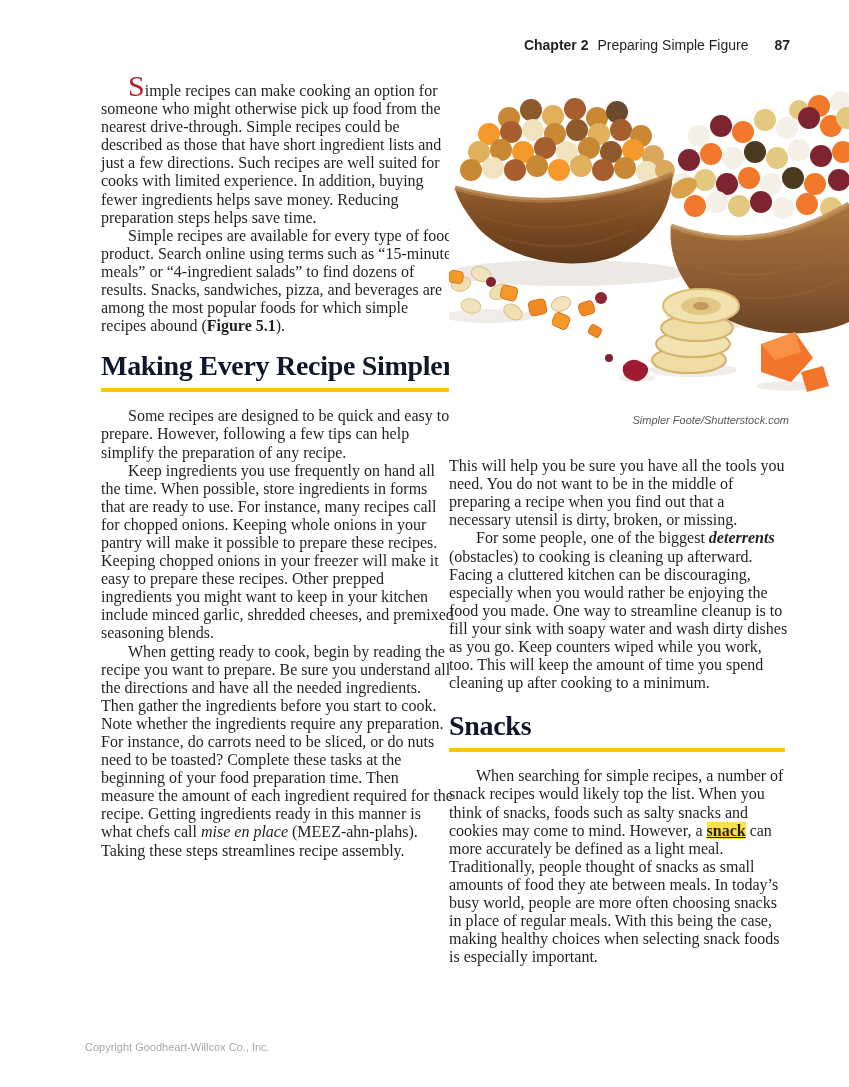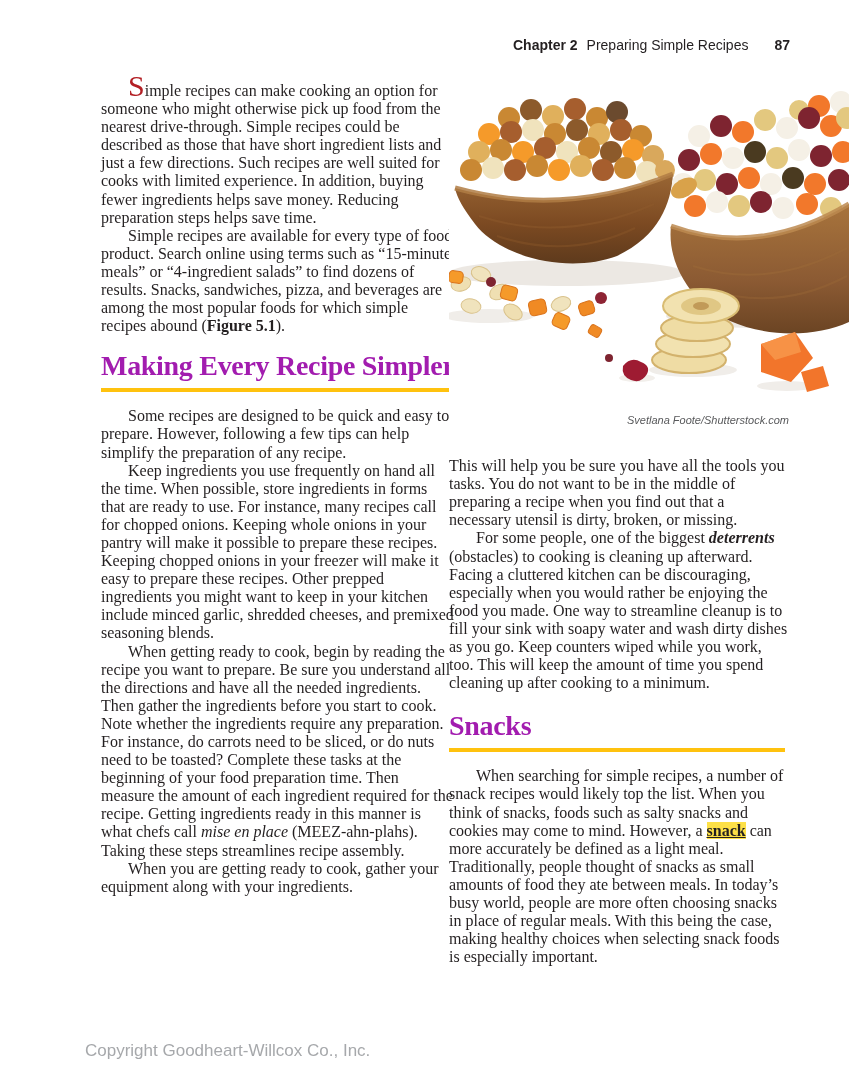--- a/index.html
+++ b/index.html
@@ -10,62 +10,61 @@
           font-family:"Liberation Sans",sans-serif;font-size:14px;color:#231F20;}
   .header .bold{font-weight:700;}
   .header .title{margin-left:9px;}
   .header .pnum{margin-left:26px;font-weight:700;}
   
   .col-left{position:absolute;left:101px;top:82px;width:354px;font-size:16px;line-height:18.1px;}
   .col-right{position:absolute;left:449px;top:76px;width:400px;font-size:16px;line-height:18.1px;}
   p{margin:0;text-indent:27px;}
   p.noindent{text-indent:0;}
   .dropcap{font-size:30px;line-height:0;color:#B32025;}
-  h2{font-family:"Liberation Serif",serif;font-weight:700;color:#a21caf;
+  h2{font-family:"Liberation Serif",serif;font-weight:700;color:#0f172a;
      font-size:28px;line-height:30px;margin:16px 0 0 0;letter-spacing:-0.3px;}
   .rule{height:4px;background:#FFC20E;margin-top:7px;}
   .after-rule{margin-top:15px;}
   .figref{font-weight:700;}
   .bi{font-weight:700;font-style:italic;}
   .keyterm{font-weight:700;text-decoration:underline;background:#fde047;}
   
   .photo{display:block;width:400px;height:332px;}
   .credit{width:340px;margin-top:3px;text-align:right;font-family:"Liberation Sans",sans-serif;
           font-style:italic;font-size:11px;color:#58595B;}
   .caption{width:340px;margin-top:5px;font-family:"Liberation Sans",sans-serif;
            font-size:13.5px;line-height:17px;color:#231F20;text-indent:0;}
   .fig-label{color:#CF2030;font-weight:700;margin-right:10px;}
   .col-right .body{width:340px;}
   .mt28{margin-top:28px;}
   .col-right h2{margin-top:19px;}
   .col-right .rule{width:336px;}
   
   .footer{position:absolute;left:85px;top:1041px;font-family:"Liberation Sans",sans-serif;
-          font-size:17px;color:#A6A8AB;}
+          font-size:11px;color:#A6A8AB;}
 </style>
 </head>
 <body>
 
 <div class="page">
 
   <div class="header">
-    <span class="bold">Chapter 2</span><span class="title">Preparing Simple Recipes</span><span class="pnum">87</span>
+    <span class="bold">Chapter 2</span><span class="title">Preparing Simple Figure</span><span class="pnum">87</span>
   </div>
 
   <div class="col-left">
     <p><span class="dropcap">S</span><span>imple recipes can make cooking an option for someone who might otherwise pick up food from the nearest drive-through. Simple recipes could be described as those that have short ingredient lists and just a few directions. Such recipes are well suited for cooks with limited experience. In addition, buying fewer ingredients helps save money. Reducing preparation steps helps save time.</span></p>
     <p><span>Simple recipes are available for every type of food product. Search online using terms such as “15-minute meals” or “4-ingredient salads” to find dozens of results. Snacks, sandwiches, pizza, and beverages are among the most popular foods for which simple recipes abound (</span><span class="figref">Figure 5.1</span><span>).</span></p>
 
     <h2>Making Every Recipe Simpler</h2>
     <div class="rule"></div>
 
     <p class="after-rule">Some recipes are designed to be quick and easy to prepare. However, following a few tips can help simplify the preparation of any recipe.</p>
     <p>Keep ingredients you use frequently on hand all the time. When possible, store ingredients in forms that are ready to use. For instance, many recipes call for chopped onions. Keeping whole onions in your pantry will make it possible to prepare these recipes. Keeping chopped onions in your freezer will make it easy to prepare these recipes. Other prepped ingredients you might want to keep in your kitchen include minced garlic, shredded cheeses, and premixed seasoning blends.</p>
     <p><span>When getting ready to cook, begin by reading the recipe you want to prepare. Be sure you understand all the directions and have all the needed ingredients. Then gather the ingredients before you start to cook. Note whether the ingredients require any preparation. For instance, do carrots need to be sliced, or do nuts need to be toasted? Complete these tasks at the beginning of your food preparation time. Then measure the amount of each ingredient required for the recipe. Getting ingredients ready in this manner is what chefs call </span><em>mise en place</em><span> (MEEZ-ahn-plahs). Taking these steps streamlines recipe assembly.</span></p>
-    <p>When you are getting ready to cook, gather your equipment along with your ingredients.</p>
   </div>
 
   <div class="col-right">
 
     <svg class="photo" viewBox="0 0 400 332" xmlns="http://www.w3.org/2000/svg">
       <defs>
         <linearGradient id="woodL" x1="0" y1="0" x2="0" y2="1">
           <stop offset="0" stop-color="#9A6634"></stop>
             <stop offset="0.55" stop-color="#7C4A22"></stop>
             <stop offset="1" stop-color="#5E3A1C"></stop>
@@ -203,23 +202,23 @@
         <ellipse cx="252" cy="230" rx="8" ry="4" fill="#B98F4E" opacity="0.8"></ellipse>
       </g>
 
       <g>
         <path d="M312,268 L346,256 L364,282 L342,306 L312,296 Z" fill="#F2752B"></path>
         <path d="M312,268 L346,256 L352,276 L326,284 Z" fill="#F89A4D" opacity="0.8"></path>
         <path d="M352,296 L374,290 L380,310 L358,316 Z" fill="#F2752B"></path>
       </g>
     </svg>
 
-    <div class="credit">Svetlana Foote/Shutterstock.com</div>
-
-    <p class="body noindent mt28">This will help you be sure you have all the tools you tasks. You do not want to be in the middle of preparing a recipe when you find out that a necessary utensil is dirty, broken, or missing.</p>
+    <div class="credit">Simpler Foote/Shutterstock.com</div>
+
+    <p class="body noindent mt28">This will help you be sure you have all the tools you need. You do not want to be in the middle of preparing a recipe when you find out that a necessary utensil is dirty, broken, or missing.</p>
     <p class="body"><span>For some people, one of the biggest </span><span class="bi">deterrents</span><span> (obstacles) to cooking is cleaning up afterward. Facing a cluttered kitchen can be discouraging, especially when you would rather be enjoying the food you made. One way to streamline cleanup is to fill your sink with soapy water and wash dirty dishes as you go. Keep counters wiped while you work, too. This will keep the amount of time you spend cleaning up after cooking to a minimum.</span></p>
 
     <h2>Snacks</h2>
     <div class="rule"></div>
 
     <p class="body after-rule"><span>When searching for simple recipes, a number of snack recipes would likely top the list. When you think of snacks, foods such as salty snacks and cookies may come to mind. However, a </span><span class="keyterm">snack</span><span> can more accurately be defined as a light meal. Traditionally, people thought of snacks as small amounts of food they ate between meals. In today’s busy world, people are more often choosing snacks in place of regular meals. With this being the case, making healthy choices when selecting snack foods is especially important.</span></p>
   </div>
 
   <div class="footer">Copyright Goodheart-Willcox Co., Inc.</div>
 

